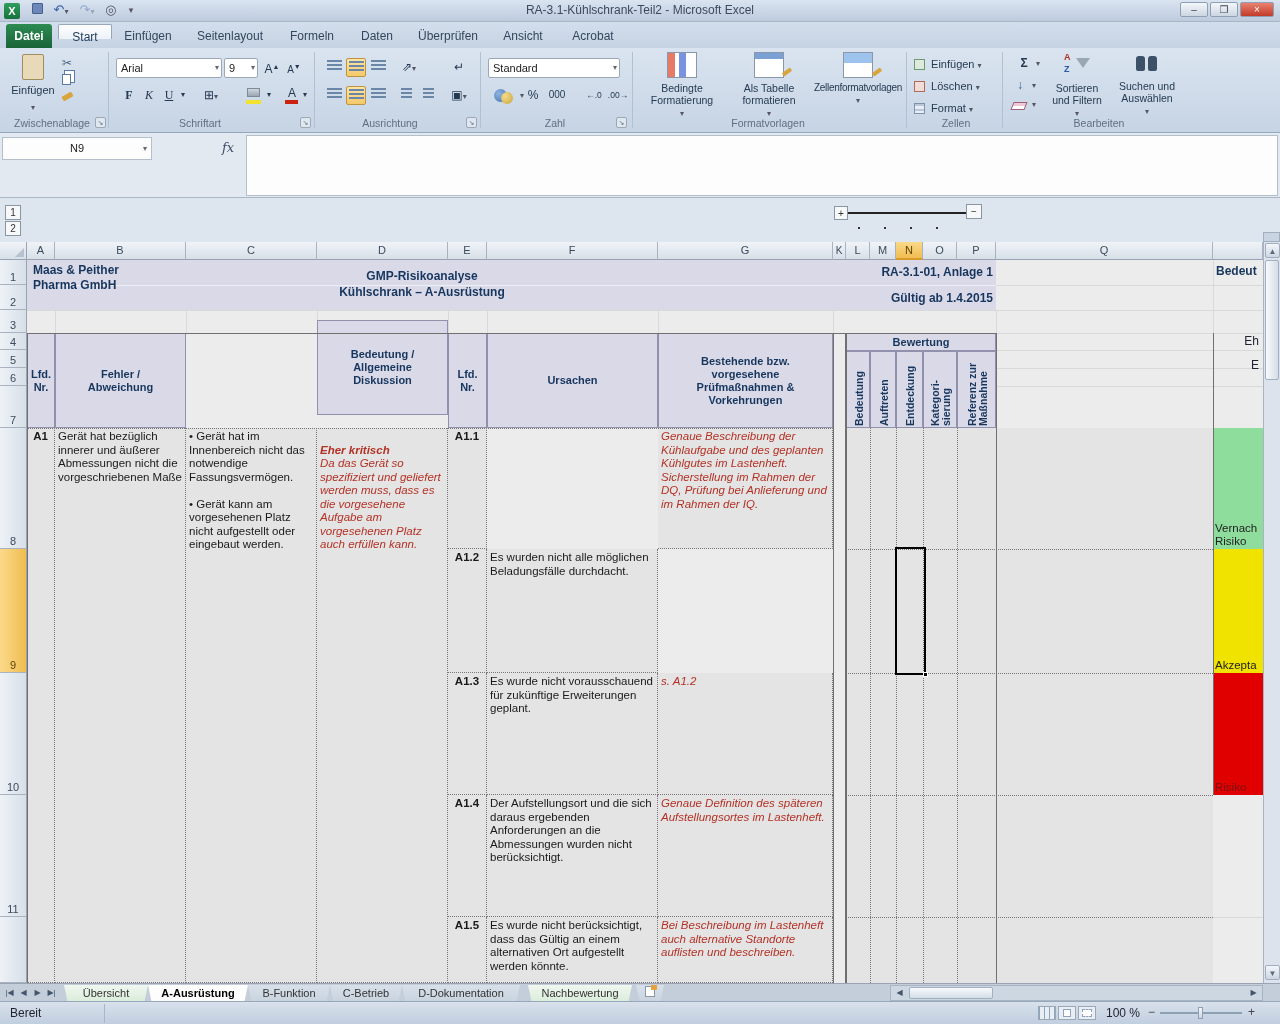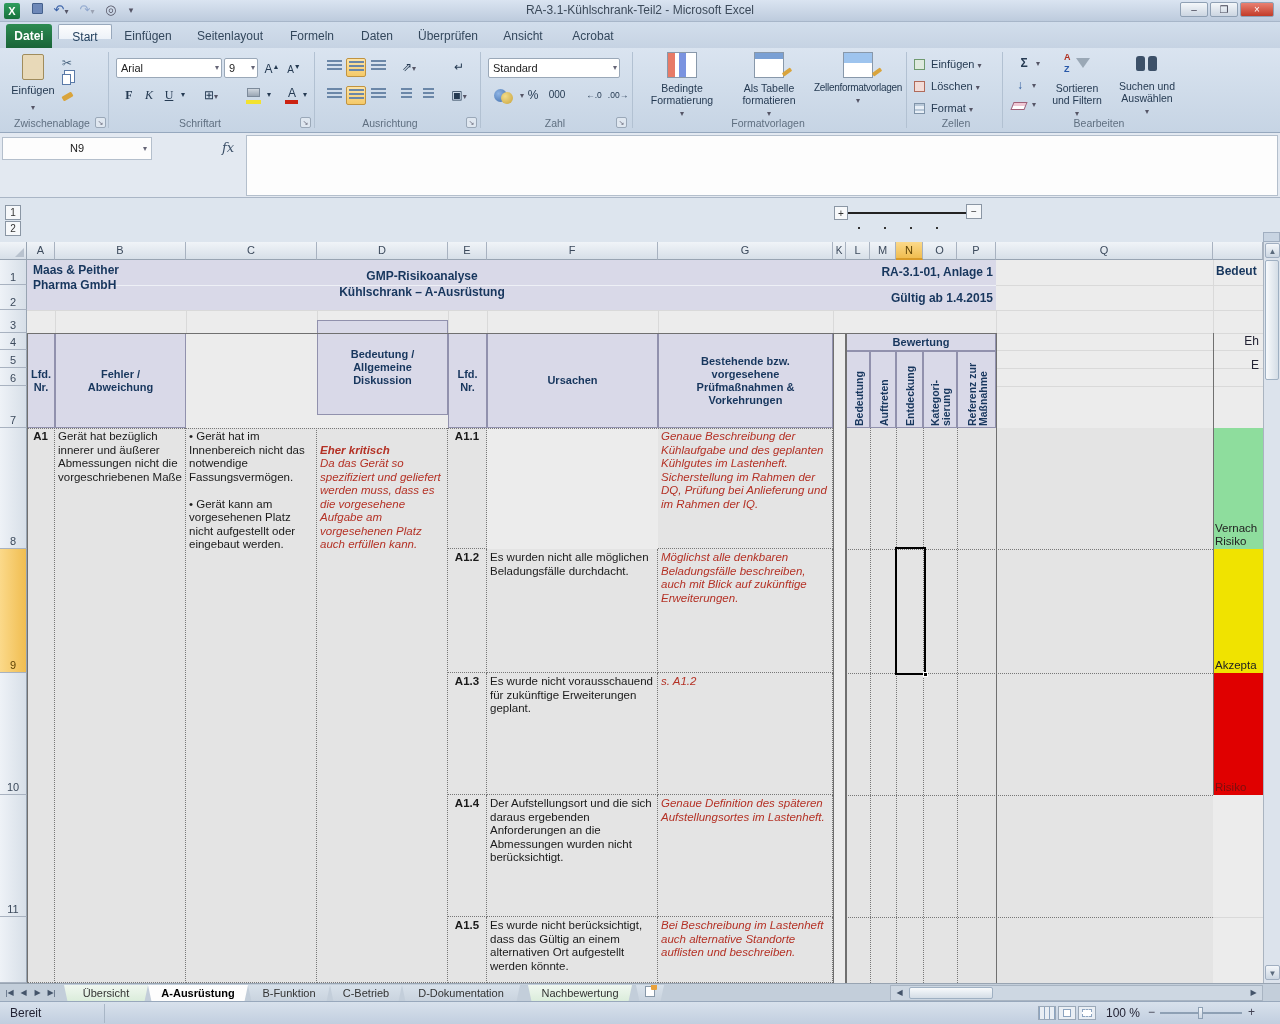--- a/index.html
+++ b/index.html
@@ -398,21 +398,20 @@
 • Gerät kann am vorgesehenen Platz nicht aufgestellt oder eingebaut werden.</div>
   <div class="tc" style="left:317px;top:428px;width:131px;height:555px;">
     <span class="red b">Eher kritisch</span>
     <span class="red">Da das Gerät so spezifiziert und geliefert werden muss, dass es die vorgesehene Aufgabe am vorgesehenen Platz auch erfüllen kann.</span>
   </div>
 
   <div class="tc b" style="left:448px;top:428px;width:39px;height:121px;text-align:center;">A1.1</div>
   <div class="tc red" style="left:658px;top:428px;width:175px;height:121px;">Genaue Beschreibung der Kühlaufgabe und des geplanten Kühlgutes im Lastenheft. Sicherstellung im Rahmen der DQ, Prüfung bei Anlieferung und im Rahmen der IQ.</div>
   <div class="tc b" style="left:448px;top:549px;width:39px;height:124px;text-align:center;">A1.2</div>
   <div class="tc" style="left:487px;top:549px;width:171px;height:124px;">Es wurden nicht alle möglichen Beladungsfälle durchdacht.</div>
-  <div class="tc red" style="left:658px;top:549px;width:175px;height:124px;">Möglichst alle denkbaren Beladungsfälle beschreiben, auch mit Blick auf zukünftige Erweiterungen.</div>
   <div class="tc b" style="left:448px;top:673px;width:39px;height:122px;text-align:center;">A1.3</div>
   <div class="tc" style="left:487px;top:673px;width:171px;height:122px;">Es wurde nicht vorausschauend für zukünftige Erweiterungen geplant.</div>
   <div class="tc red" style="left:658px;top:673px;width:175px;height:122px;">s. A1.2</div>
   <div class="tc b" style="left:448px;top:795px;width:39px;height:122px;text-align:center;">A1.4</div>
   <div class="tc" style="left:487px;top:795px;width:171px;height:122px;">Der Aufstellungsort und die sich daraus ergebenden Anforderungen an die Abmessungen wurden nicht berücksichtigt.</div>
   <div class="tc red" style="left:658px;top:795px;width:175px;height:122px;">Genaue Definition des späteren Aufstellungsortes im Lastenheft.</div>
   <div class="tc b" style="left:448px;top:917px;width:39px;height:66px;text-align:center;">A1.5</div>
   <div class="tc" style="left:487px;top:917px;width:171px;height:66px;">Es wurde nicht berücksichtigt, dass das Gültig an einem alternativen Ort aufgestellt werden könnte.</div>
   <div class="tc red" style="left:658px;top:917px;width:175px;height:66px;">Bei Beschreibung im Lastenheft auch alternative Standorte auflisten und beschreiben.</div>
 

